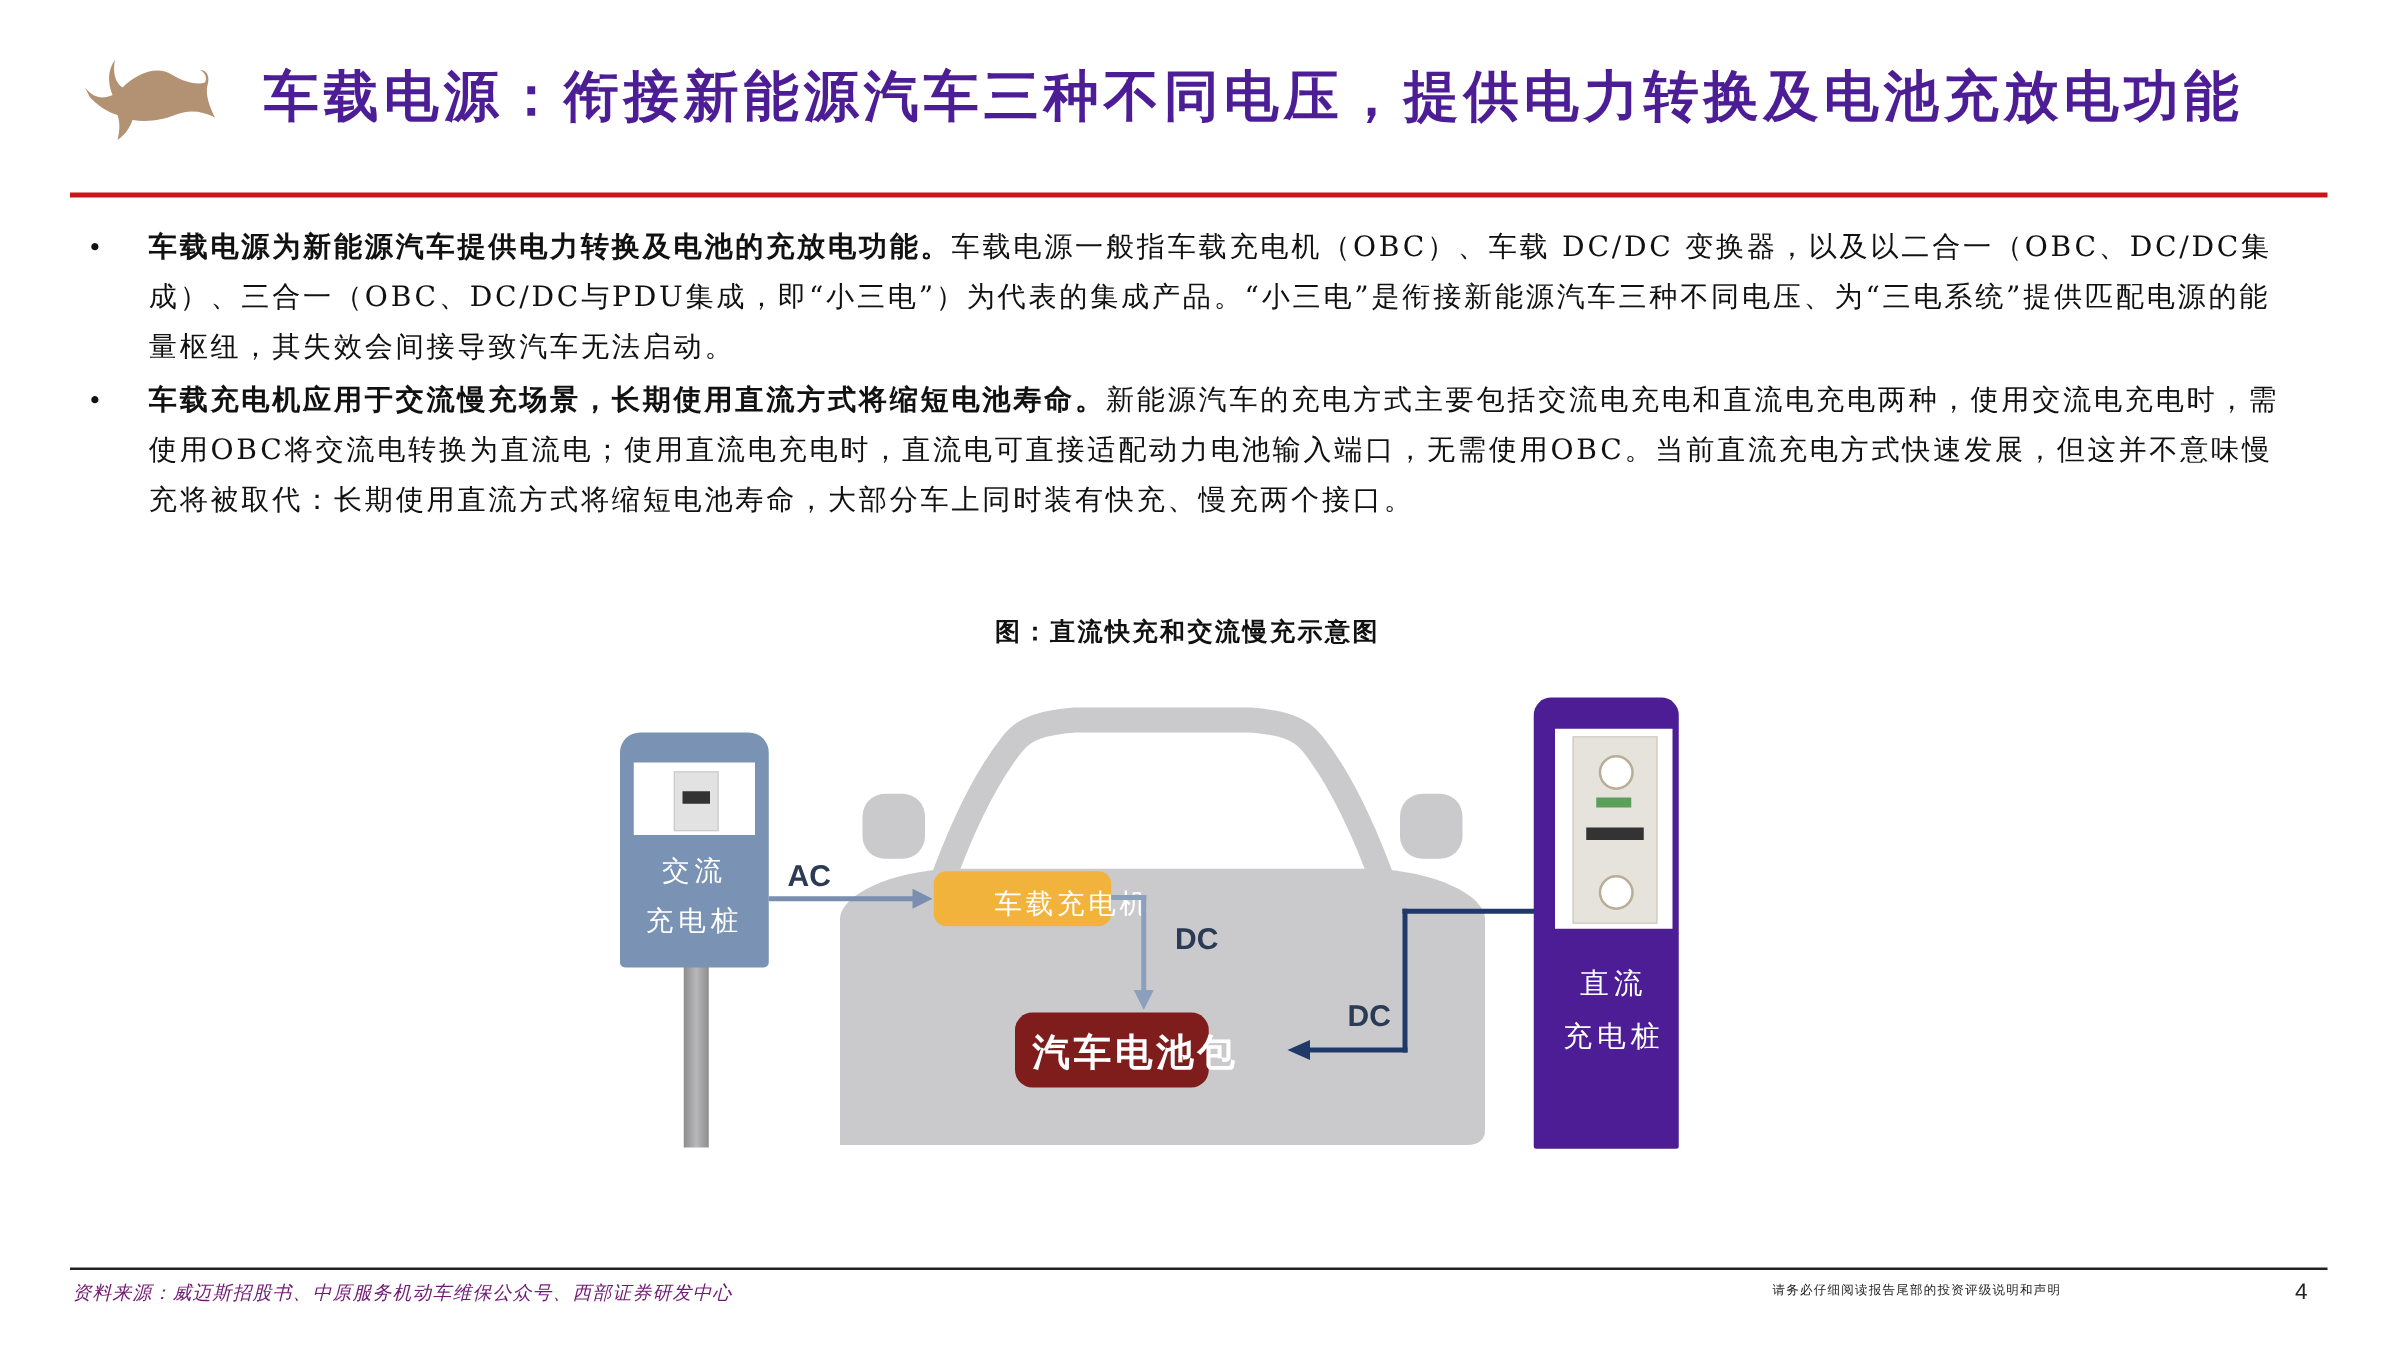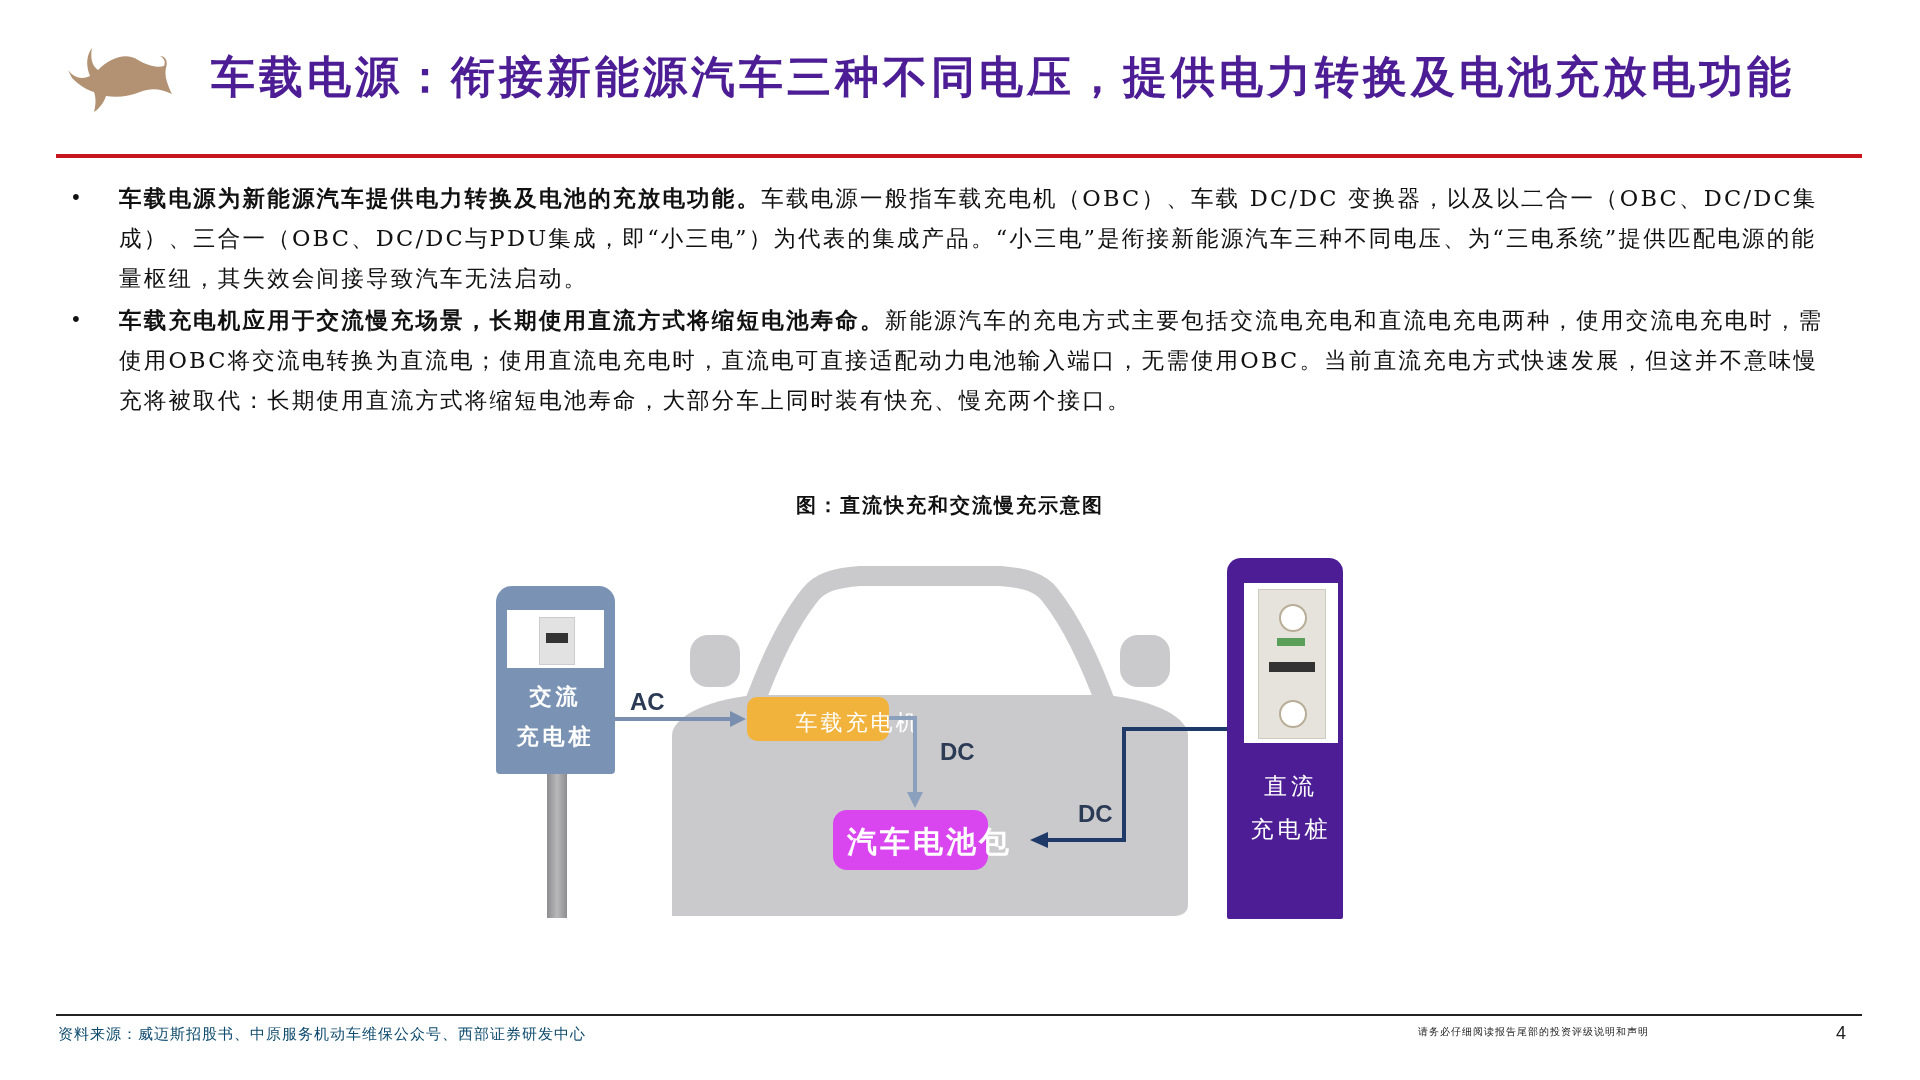--- a/index.html
+++ b/index.html
@@ -8,21 +8,21 @@
   .abs { position:absolute; }
   .title { left:211px; top:48px; font-size:44px; font-weight:bold; letter-spacing:4px; white-space:nowrap;
            font-family:"DejaVu Sans","Liberation Sans",sans-serif; color:#4c1d95; }
   .redline { left:56px; top:154px; width:1806px; height:4px; background:#c8161e; }
   .bullets { left:66px; top:178px; width:1760px; }
   .bp { position:relative; padding-left:53px; font-size:22.5px; line-height:40px; letter-spacing:2.2px; margin:0 0 2px 0; }
   .bp .dot { position:absolute; left:4px; top:0; font-size:20px; }
   .bp b { font-weight:bold; }
   .caption { left:0; width:1900px; text-align:center; top:492px; font-size:20px; font-weight:bold; letter-spacing:2px; }
   .footline { left:56px; top:1014px; width:1806px; height:1.5px; background:#222; }
-  .foot-src { left:58px; top:1025px; font-size:15px; letter-spacing:1px; color:#0c4a6e; }
+  .foot-src { left:58px; top:1025px; font-size:15px; letter-spacing:1px; color:#701a75;font-style:italic; }
   .foot-note { left:1418px; top:1025px; font-size:10px; letter-spacing:1px; color:#222; }
   .page-num { left:1836px; top:1023px; font-size:18px; font-family:"Liberation Sans",sans-serif; color:#222; }
   .box-label { position:absolute; color:#fff; font-family:"DejaVu Sans","Liberation Sans",sans-serif; text-align:center; }
   .lbl-dc { position:absolute; font-family:"Liberation Sans",sans-serif; font-weight:bold; color:#2b3a55; font-size:24px; }
 </style>
 </head>
 <body>
 
 <div class="abs" style="left:60px;top:40px;width:120px;height:72px;">
   <svg width="120" height="72" viewBox="0 0 120 72">
@@ -49,21 +49,21 @@
 
     <path d="M92 150 C110 100 130 60 150 35 C160 22 175 18 200 16 L340 16 C365 18 380 22 390 35 C410 60 430 100 448 150" fill="none" stroke="#cacacc" stroke-width="20" stroke-linecap="round"></path>
 
     <rect x="30" y="75" width="50" height="52" rx="18" fill="#cacacc"></rect>
     <rect x="460" y="75" width="50" height="52" rx="18" fill="#cacacc"></rect>
 
     <path d="M12 175 C12 160 40 140 96 135 L444 135 C500 140 528 160 528 175 L528 345 C528 352 522 356 514 356 L12 356 Z" fill="#cacacc"></path>
   </svg>
 
   <div class="abs" style="left:547px;top:770px;width:20px;height:148px;background:linear-gradient(90deg,#8d8d8f,#b8b8ba,#8d8d8f);"></div>
-  <div class="abs" style="left:496px;top:586px;width:119px;height:188px;background:#7a93b4;border-radius:16px 16px 4px 4px;font-weight:bold;">
+  <div class="abs" style="left:496px;top:586px;width:119px;height:188px;background:#7a93b4;border-radius:16px 16px 4px 4px;">
     <div style="position:absolute;left:11px;top:24px;width:97px;height:58px;background:#fff;">
       <div style="position:absolute;left:32px;top:7px;width:34px;height:46px;background:#e2e2e2;border:1px solid #ccc;">
         <div style="position:absolute;left:6px;top:15px;width:22px;height:10px;background:#333;"></div>
       </div>
     </div>
     <div class="box-label" style="left:0;top:96px;width:119px;font-size:22px;letter-spacing:4px;">交流</div>
     <div class="box-label" style="left:0;top:136px;width:119px;font-size:22px;letter-spacing:4px;">充电桩</div>
   </div>
 
   <div class="lbl-dc" style="left:630px;top:688px;">AC</div>
@@ -72,21 +72,21 @@
 
   <div class="abs" style="left:747px;top:697px;width:142px;height:44px;background:#f2b33d;border-radius:10px;">
     <div class="box-label" style="left:0;top:11px;width:142px;font-size:22px;letter-spacing:3px;margin-left:40px;">车载充电机</div>
   </div>
 
   <div class="abs" style="left:889px;top:716px;width:28px;height:4px;background:#8ba0bd;"></div>
   <div class="abs" style="left:913px;top:716px;width:4px;height:82px;background:#8ba0bd;"></div>
   <div class="abs" style="left:907px;top:792px;width:0;height:0;border-left:8px solid transparent;border-right:8px solid transparent;border-top:16px solid #8ba0bd;"></div>
   <div class="lbl-dc" style="left:940px;top:738px;">DC</div>
 
-  <div class="abs" style="left:833px;top:810px;width:155px;height:60px;background:#d946ef;border-radius:14px;">
+  <div class="abs" style="left:812px;top:810px;width:155px;height:60px;background:#7f1d1d;border-radius:14px;">
     <div class="box-label" style="left:0;top:12px;width:193px;font-size:30px;font-weight:bold;letter-spacing:3px;">汽车电池包</div>
   </div>
 
   <div class="abs" style="left:1122px;top:727px;width:106px;height:4px;background:#1f3a68;"></div>
   <div class="abs" style="left:1122px;top:727px;width:4px;height:115px;background:#1f3a68;"></div>
   <div class="abs" style="left:1046px;top:838px;width:80px;height:4px;background:#1f3a68;"></div>
   <div class="abs" style="left:1030px;top:832px;width:0;height:0;border-top:8px solid transparent;border-bottom:8px solid transparent;border-right:18px solid #1f3a68;"></div>
   <div class="lbl-dc" style="left:1078px;top:800px;">DC</div>
 
   <div class="abs" style="left:1227px;top:558px;width:116px;height:361px;background:#4c1d95;border-radius:14px 14px 2px 2px;">

